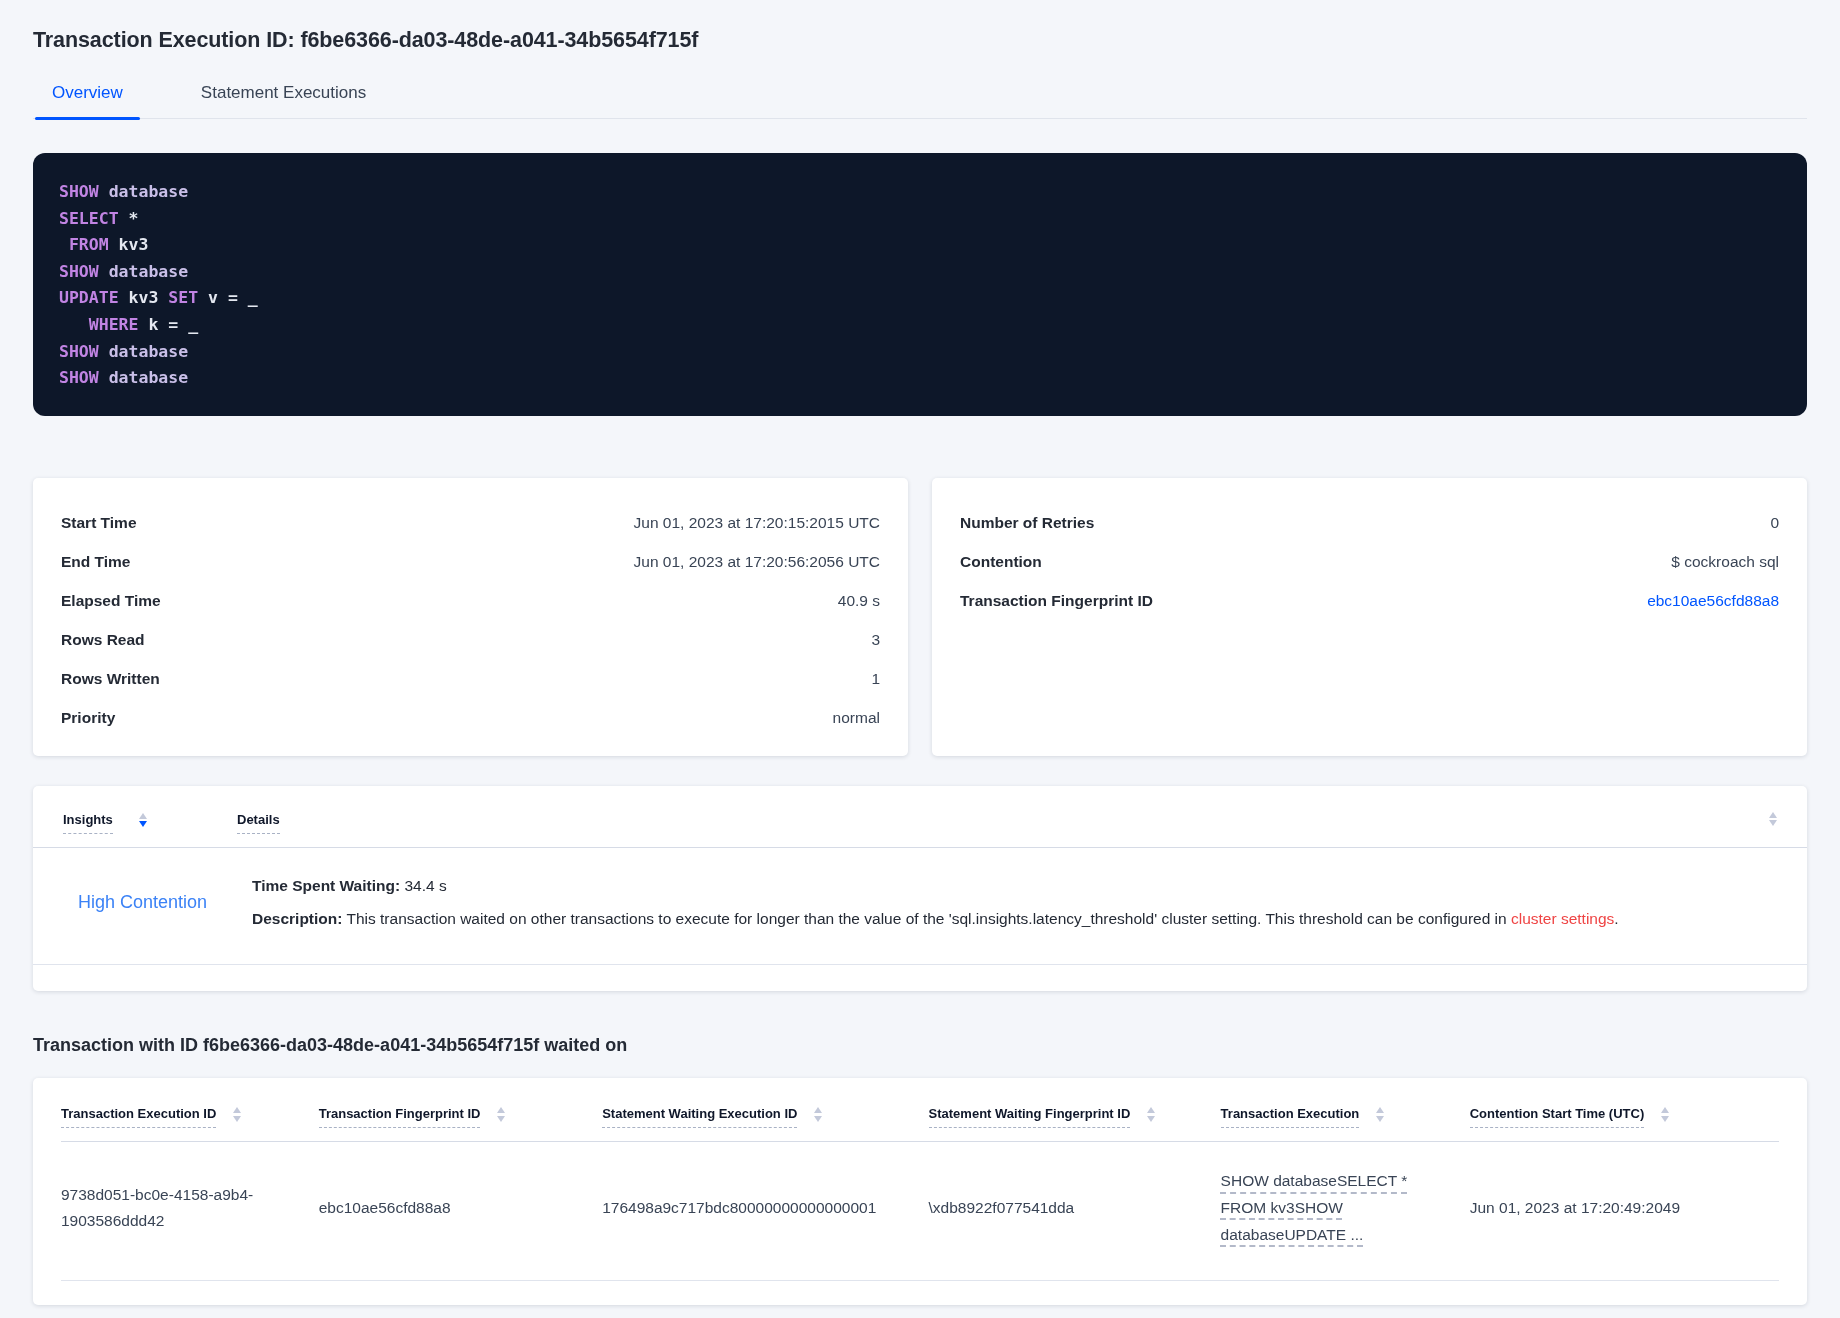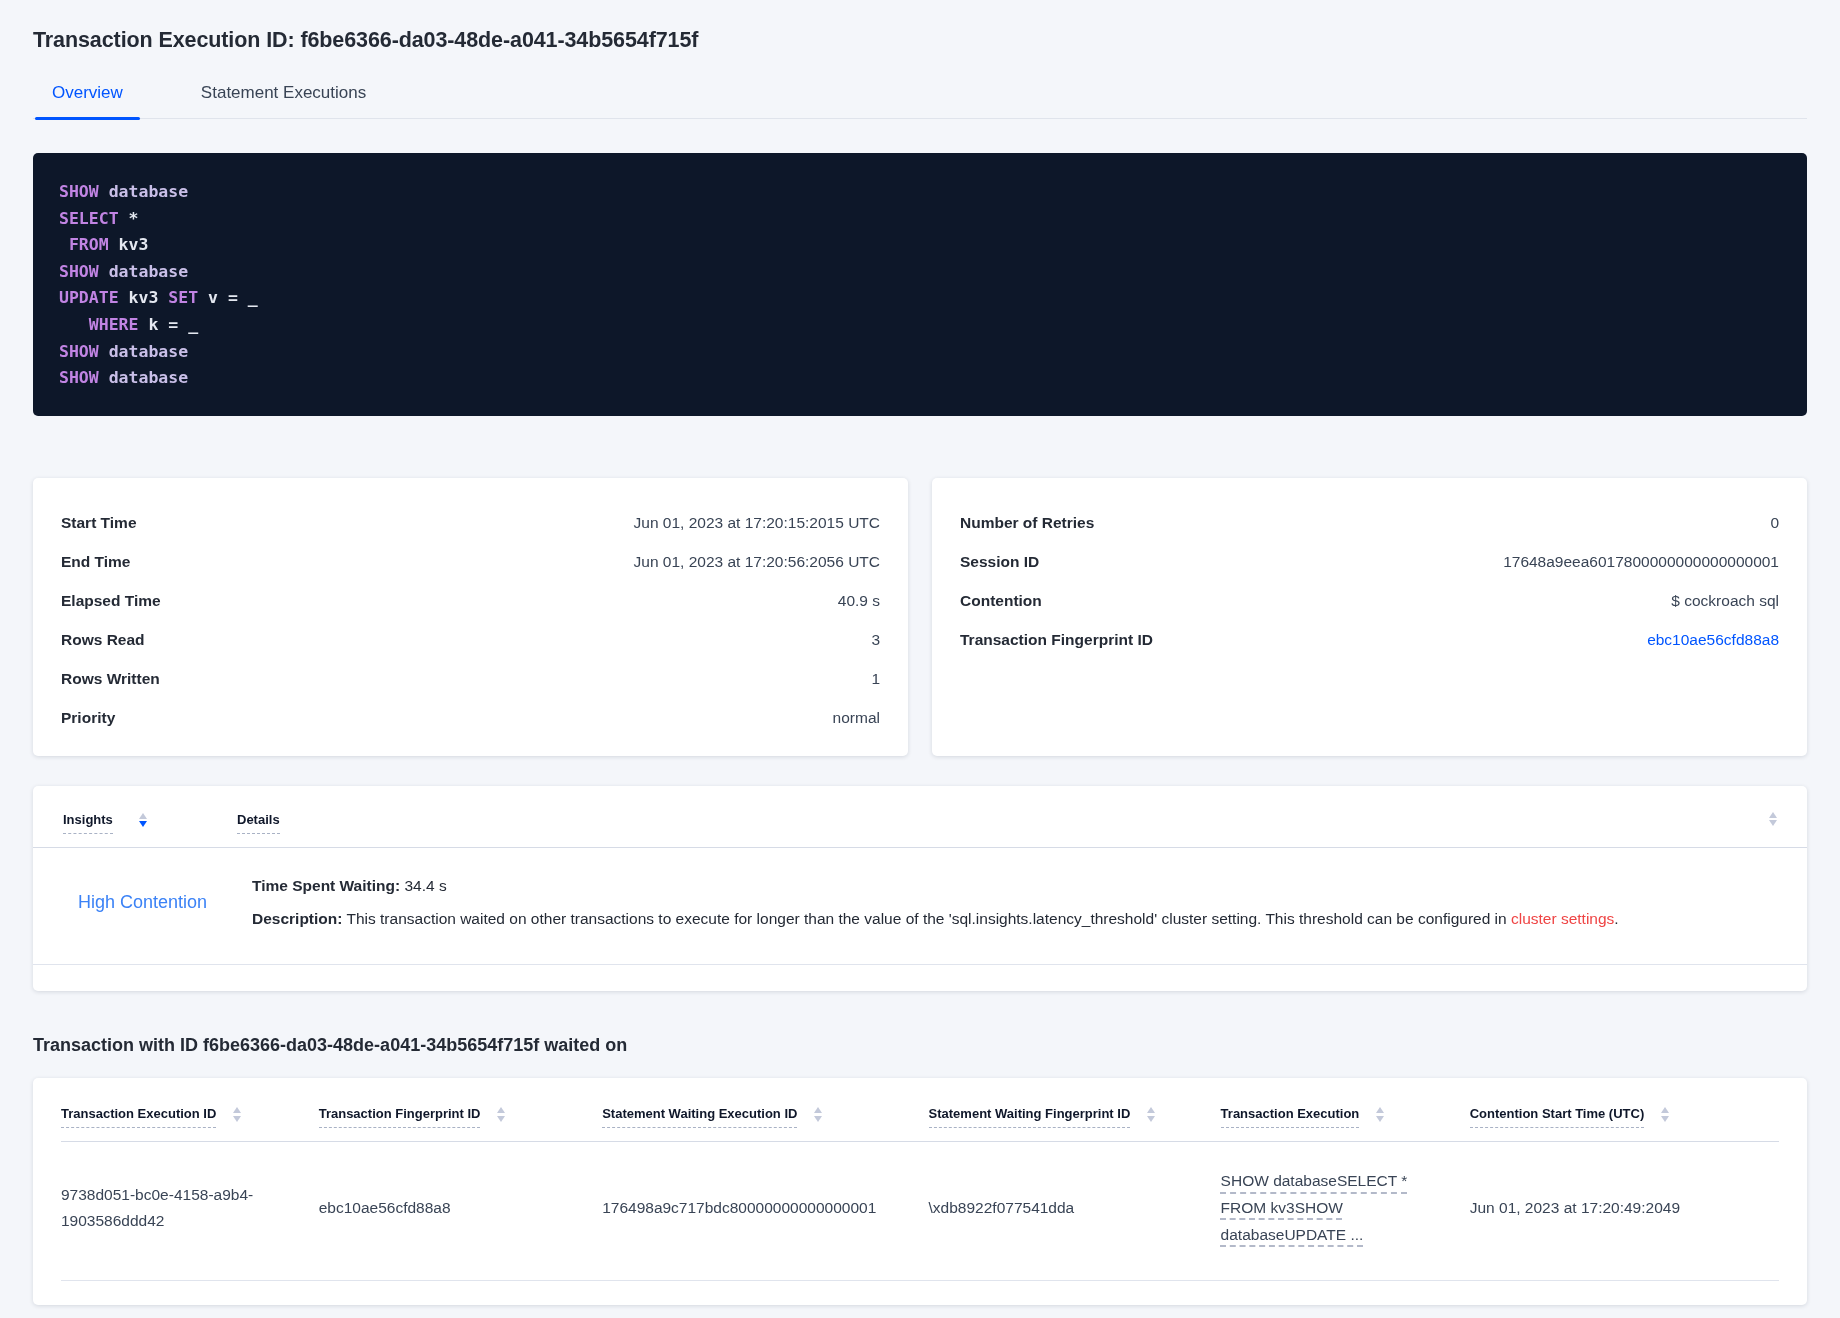--- a/index.html
+++ b/index.html
@@ -14,21 +14,21 @@
 
   .title { font-size:21.5px; font-weight:700; color:#242a35; margin-top:14px; letter-spacing:-0.1px; }
 
   .tabs { margin-top:30px; border-bottom:1px solid #e0e4ec; display:flex; padding-left:2px; }
   .tab { position:relative; font-size:17px; color:#394455; padding:0 17px 15px; cursor:pointer;text-align:right; }
   .tab + .tab { margin-left:44px; }
   .tab.active { color:#0055ff; }
   .tab.active::after { content:""; position:absolute; left:0; right:0; bottom:-2px; height:3.5px; background:#0055ff; border-radius:2px; }
 
   .codebox {
-    margin-top:34px; background:#0d1729; border-radius:5px;
+    margin-top:34px; background:#0d1729; border-radius:12px;
     padding:26px 26px 24px;
     font-family:"DejaVu Sans Mono", monospace; font-size:16.5px; line-height:26.6px;
     white-space:pre; color:#e4e8f0;
   }
   .tok-kw { color:#c184e3; font-weight:700; }
   .tok-id { color:#c9bfe8; font-weight:700; }
   .tok-pl { color:#e4e8f0; font-weight:700; }
 
   .cards { display:flex; gap:24px; margin-top:62px; }
   .card { flex:1; background:#fff; border-radius:5px; box-shadow:0 1px 4px rgba(24,34,54,.14); padding:26px 28px 18px; }
@@ -108,24 +108,20 @@
           <span class="kv-label">Priority</span>
           <span class="kv-value">normal</span>
         </div>
       </div>
     <div class="card" id="card-right">
         <div class="kv-row">
           <span class="kv-label">Number of Retries</span>
           <span class="kv-value">0</span>
         </div>
         <div class="kv-row">
-          <span class="kv-label">Session ID</span>
-          <span class="kv-value">17648a9eea6017800000000000000001</span>
-        </div>
-        <div class="kv-row">
           <span class="kv-label">Contention</span>
           <span class="kv-value">$ cockroach sql</span>
         </div>
         <div class="kv-row">
           <span class="kv-label">Transaction Fingerprint ID</span>
           <span class="kv-value link">ebc10ae56cfd88a8</span>
         </div>
       </div>
   </div>
 

